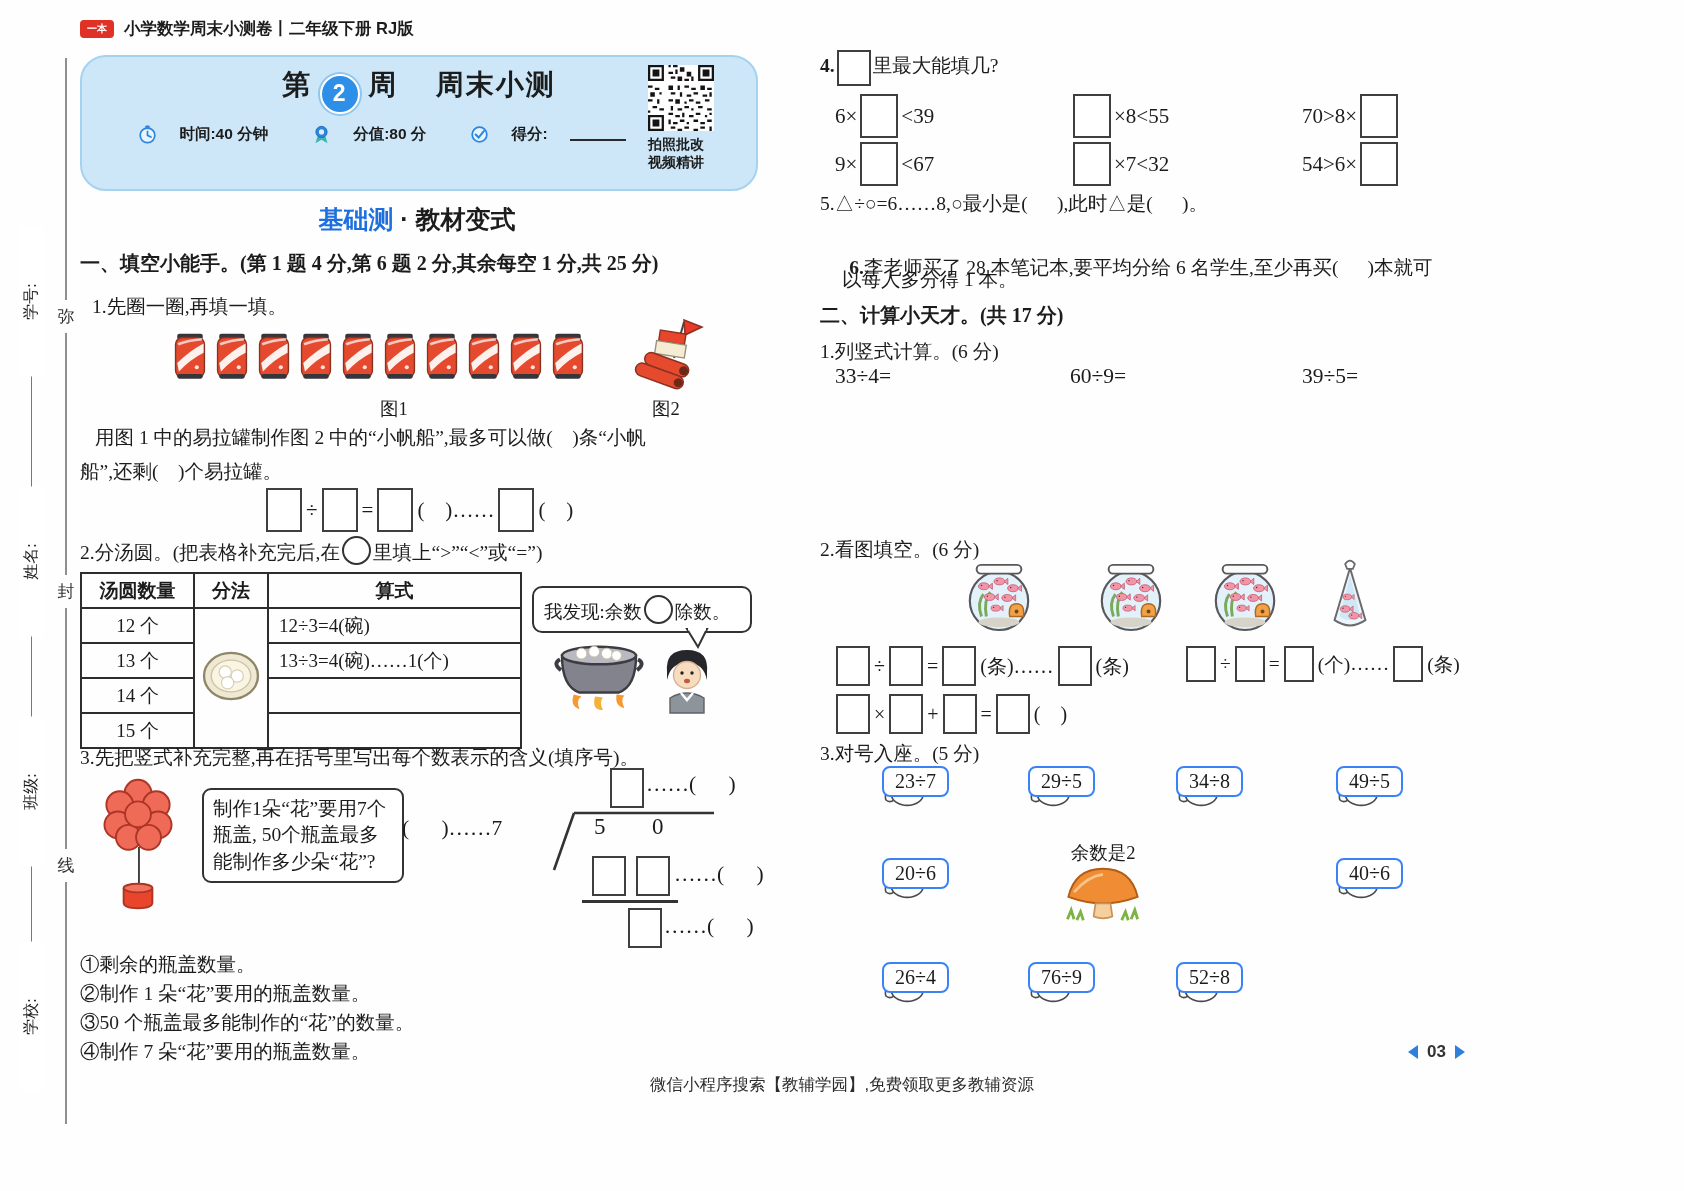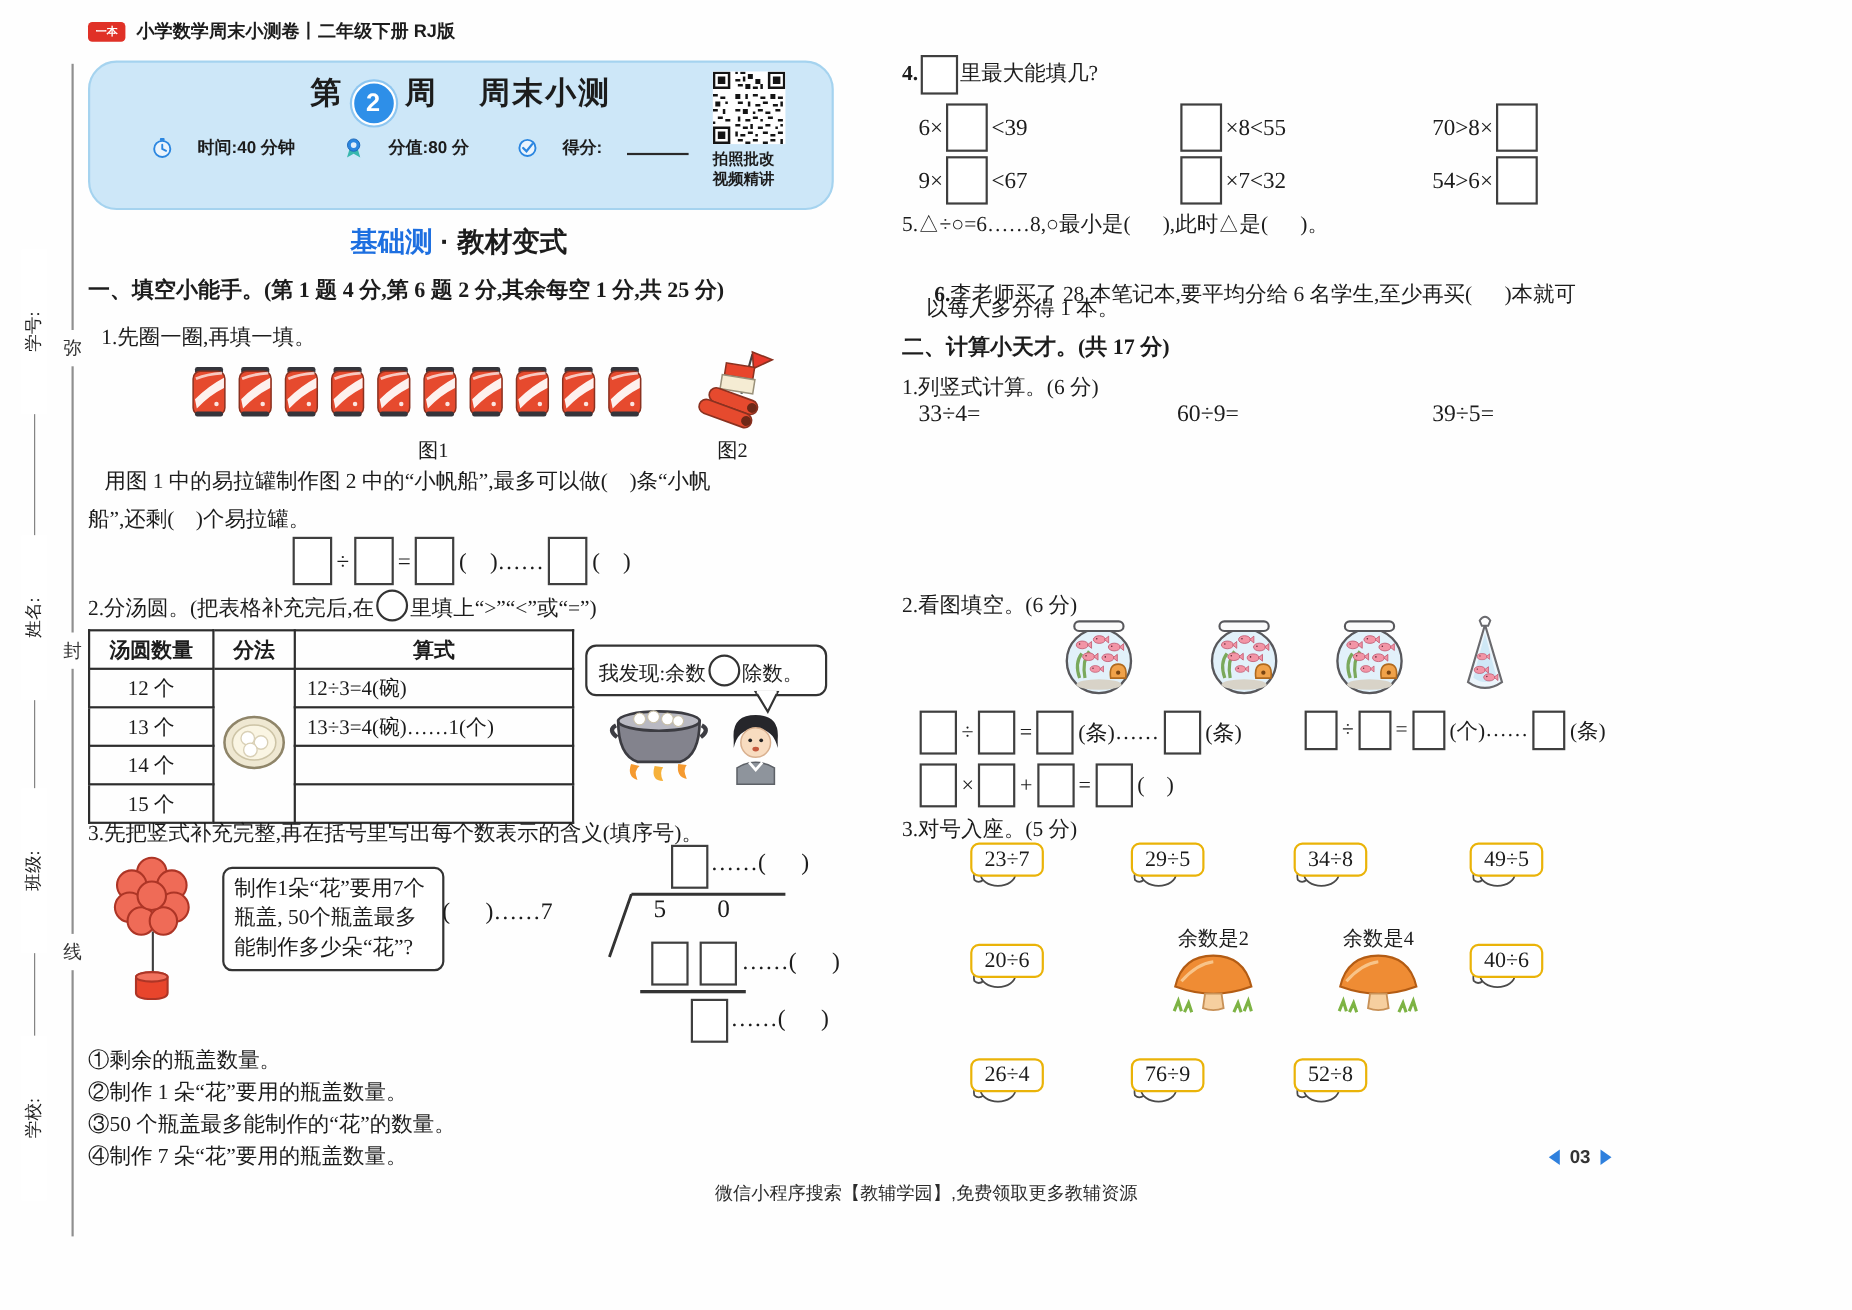--- a/index.html
+++ b/index.html
@@ -49,21 +49,21 @@
   .soup th{font-weight:700;}
   .soup td.expr{text-align:left;padding-left:10px;}
 
   .bubble{border:2.5px solid #333;border-radius:10px;background:#fff;padding:7px 10px;font-size:18.5px;}
   .hintbox{border:2.5px solid #333;border-radius:9px;background:#fff;padding:6px 9px;font-size:19.5px;line-height:1.35;}
 
   .eqrow{display:flex;align-items:center;font-size:21px;}
   .eqrow.small{font-size:19.5px;}
   .dline{background:#333;}
 
-  .sign{position:absolute;background:#fff;border:2px solid #eab308;border-radius:8px;padding:2px 11px;font-size:20px;}
+  .sign{position:absolute;background:#fff;border:2px solid #3b82f6;border-radius:8px;padding:2px 11px;font-size:20px;}
   .bcell{position:absolute;width:150px;height:82px;}
   .bcell .bird{position:absolute;left:0;top:0;width:58px;height:47px;}
   .mcell{position:absolute;width:110px;text-align:center;}
   .mlabel{font-size:18.5px;}
   .mcell svg{width:88px;height:58px;}
 
   .tri{width:0;height:0;display:inline-block;}
   .tri-l{border-top:7px solid transparent;border-bottom:7px solid transparent;border-right:10px solid #2f80dd;}
   .tri-r{border-top:7px solid transparent;border-bottom:7px solid transparent;border-left:10px solid #2f80dd;}
 
@@ -561,26 +561,20 @@
           <use href="#sym-bird"></use>
         </svg>
       <span class="sign">20÷6</span>
     </div>
     <div class="mcell" style="left:228px;top:840px;">
       <div class="mlabel">余数是2</div>
       <svg>
           <use href="#sym-mush"></use>
         </svg>
     </div>
-    <div class="mcell" style="left:378px;top:840px;">
-      <div class="mlabel">余数是4</div>
-      <svg>
-          <use href="#sym-mush"></use>
-        </svg>
-    </div>
     <div class="bcell" style="left:516px;top:858px;">
       <svg class="bird">
           <use href="#sym-bird"></use>
         </svg>
       <span class="sign">40÷6</span>
     </div>
 
     <div class="bcell" style="left:62px;top:962px;">
       <svg class="bird">
           <use href="#sym-bird"></use>

